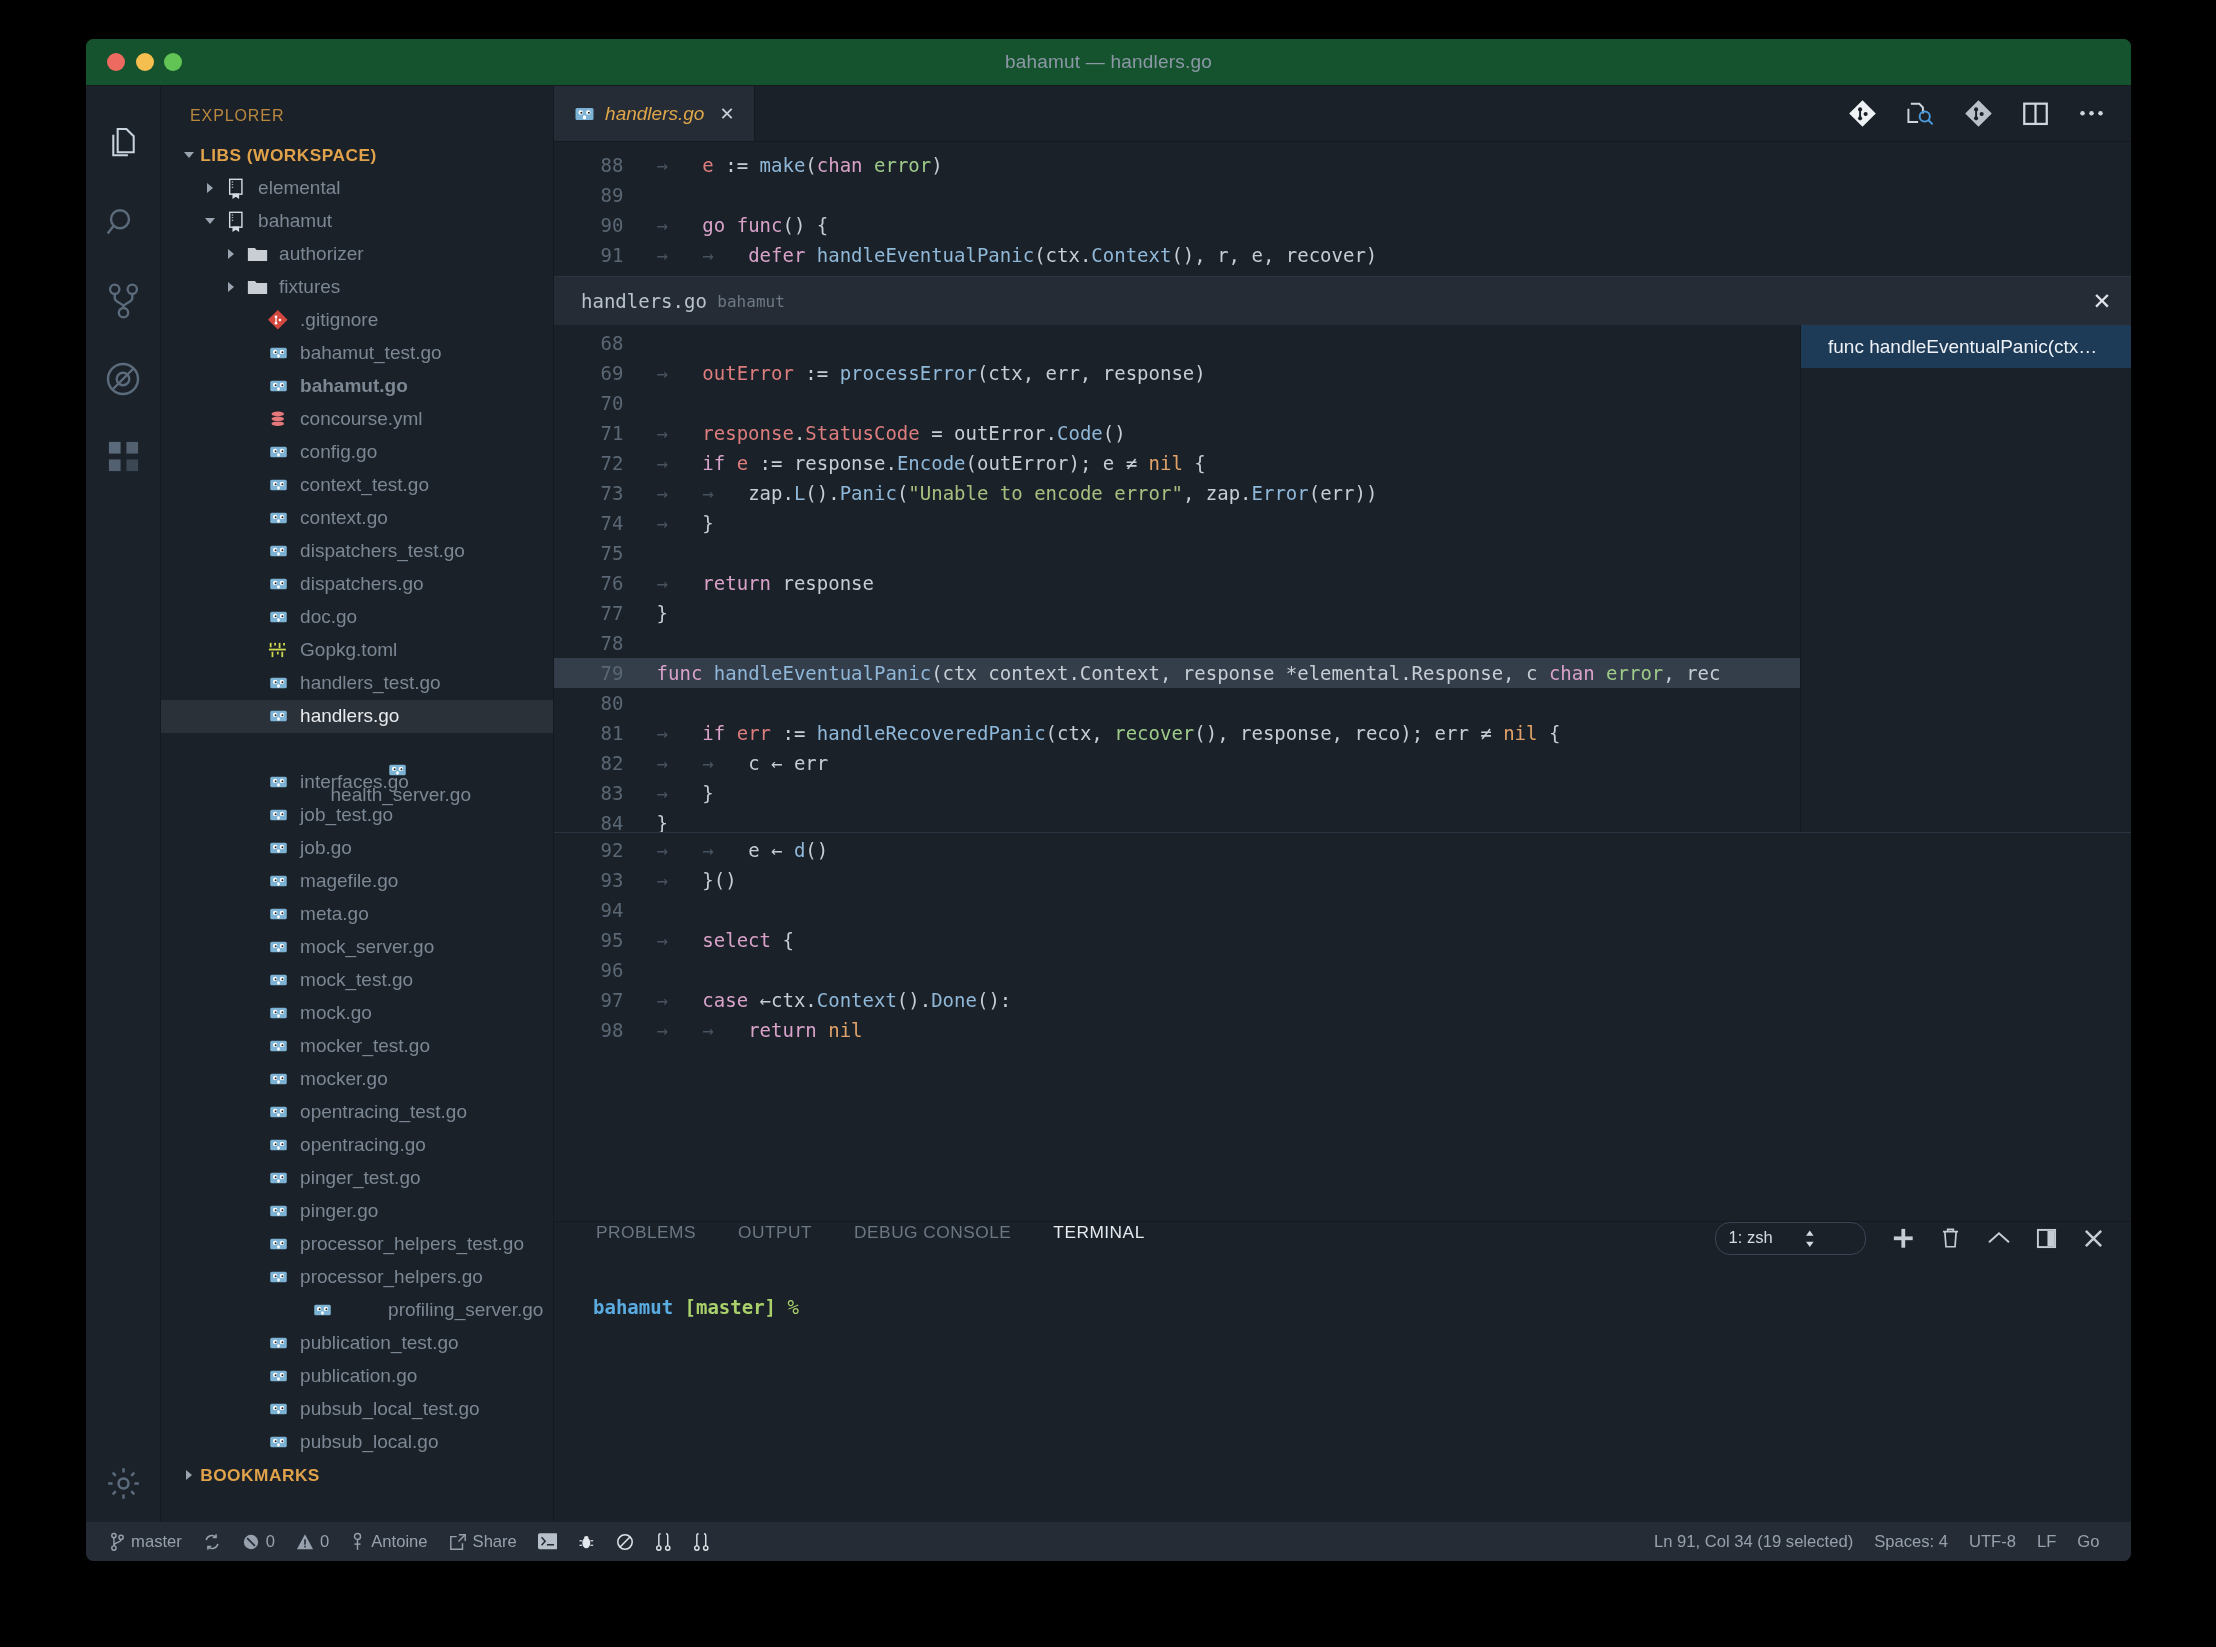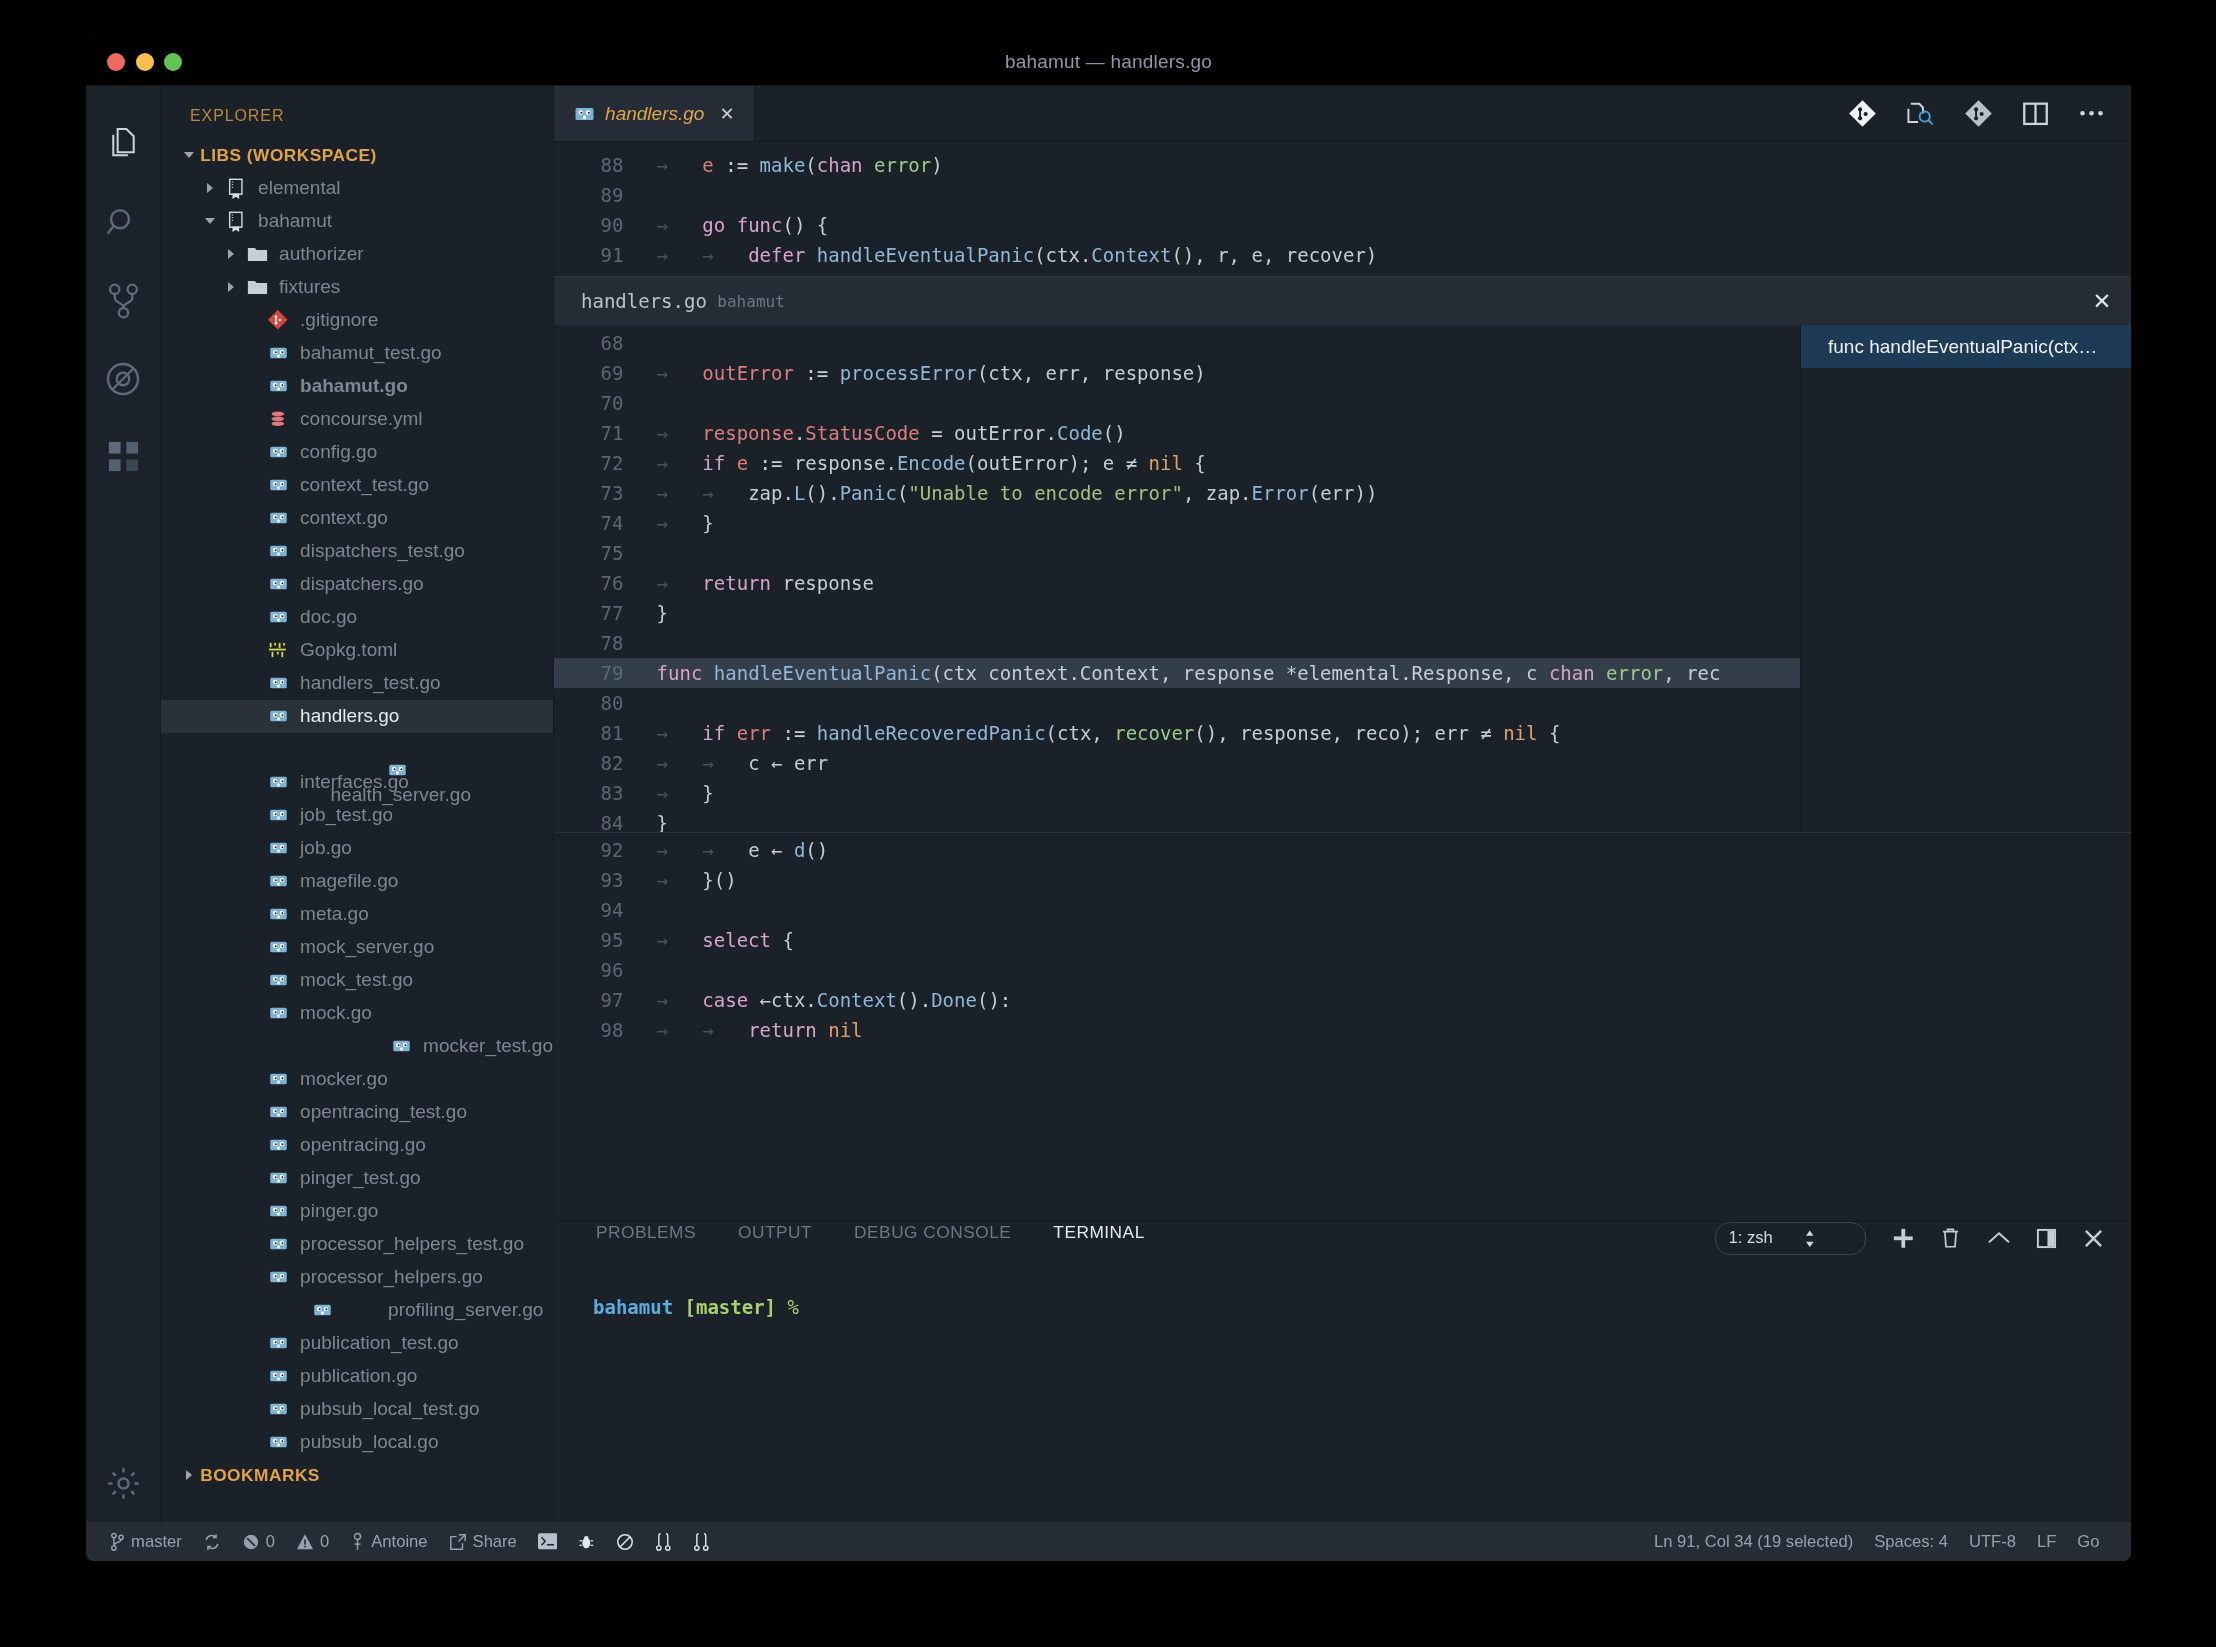--- a/index.html
+++ b/index.html
@@ -16,21 +16,21 @@
     background: #1b2129;
     border-radius: 7.5px;
     overflow: hidden;
     display: flex;
     flex-direction: column;
     box-shadow: 0 7.5px 45px rgba(0,0,0,0.6);
   }
   
   .titlebar {
     height: 47px; flex: 0 0 47px;
-    background: #000000;
+    background: #14532d;
     display: flex; align-items: center;
     position: relative;
     border-bottom: 0.8px solid #141a20;
   }
   .traffic { display: flex; gap: 10.5px; margin-left: 21px; }
   .dot { width: 18px; height: 18px; border-radius: 50%; }
   .dot.red { background: #ec6a5f; }
   .dot.yellow { background: #f4bf4f; }
   .dot.green { background: #61c454; }
   .title-text {
@@ -600,21 +600,21 @@
                   <rect x="3" y="5" width="22" height="14" rx="2" fill="#7cb3d4"></rect>
                   <circle cx="9.5" cy="10.5" r="2.9" fill="#fff"></circle>
                   <circle cx="18.5" cy="10.5" r="2.9" fill="#fff"></circle>
                   <circle cx="10.2" cy="10.9" r="1.3" fill="#1b2129"></circle>
                   <circle cx="19.2" cy="10.9" r="1.3" fill="#1b2129"></circle>
                   <rect x="12.4" y="13.6" width="3.2" height="4.6" rx="1.4" fill="#fff"></rect>
                 </svg>
               </div>
               <span class="fname">mock.go</span>
             </div>
-            <div class="row" style="padding-left: 80px; justify-content: flex-end;">
+            <div class="row" style="padding-left: 80px;">
               <div class="tw"></div>
               <div class="ficon">
                 <svg width="21" height="18" viewBox="0 0 28 24">
                   <rect x="3" y="5" width="22" height="14" rx="2" fill="#7cb3d4"></rect>
                   <circle cx="9.5" cy="10.5" r="2.9" fill="#fff"></circle>
                   <circle cx="18.5" cy="10.5" r="2.9" fill="#fff"></circle>
                   <circle cx="10.2" cy="10.9" r="1.3" fill="#1b2129"></circle>
                   <circle cx="19.2" cy="10.9" r="1.3" fill="#1b2129"></circle>
                   <rect x="12.4" y="13.6" width="3.2" height="4.6" rx="1.4" fill="#fff"></rect>
                 </svg>

